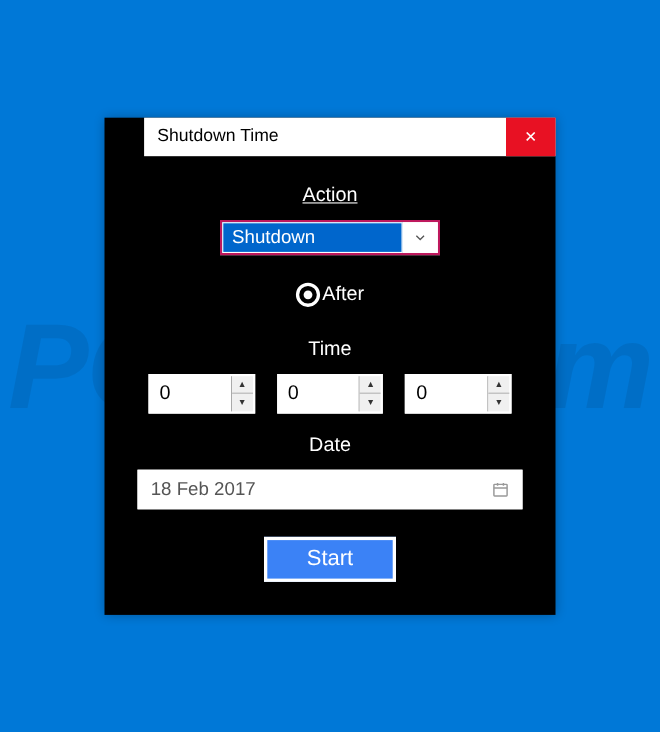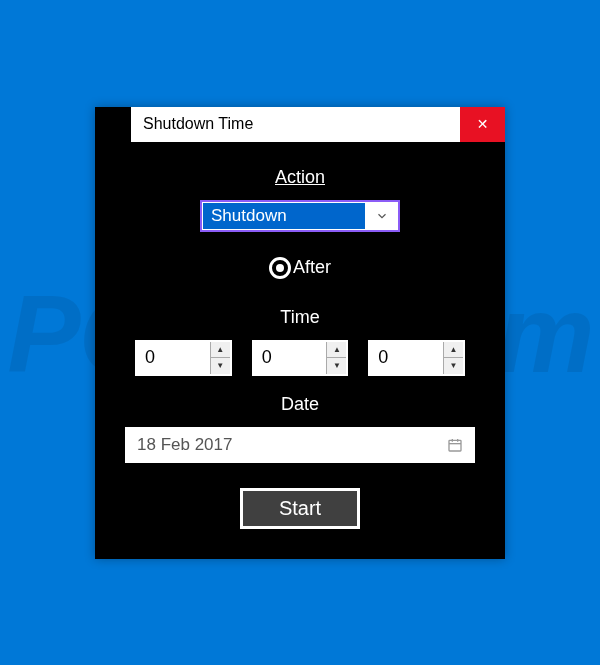--- a/index.html
+++ b/index.html
@@ -72,21 +72,21 @@
       margin-bottom: 12px;
       margin-top: 18px;
     }
     .section-label:first-child {
       margin-top: 5px;
       text-decoration: underline;
     }
     .dropdown {
       display: inline-flex;
       align-items: stretch;
-      border: 2px solid #8b5cf6;
+      border: 2px solid #be185d;
       background: #fff;
       height: 32px;
       width: 200px;
     }
     .dropdown-value {
       flex: 1;
       background: #0066cc;
       color: #fff;
       text-align: left;
       padding: 3px 8px;
@@ -207,21 +207,21 @@
       color: #999;
       cursor: pointer;
     }
     .date-icon svg {
       width: 16px;
       height: 16px;
     }
     .start-btn {
       display: inline-block;
       border: 3px solid #fff;
-      background: #404040;
+      background: #3b82f6;
       color: #fff;
       padding: 6px 36px;
       font-size: 20px;
       margin-top: 25px;
       cursor: pointer;
     }
   </style>
 </head>
 <body>
 

